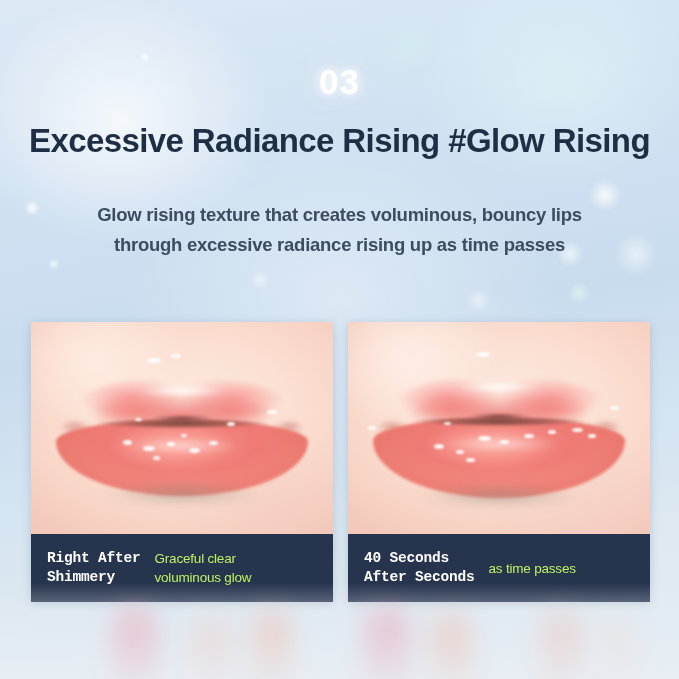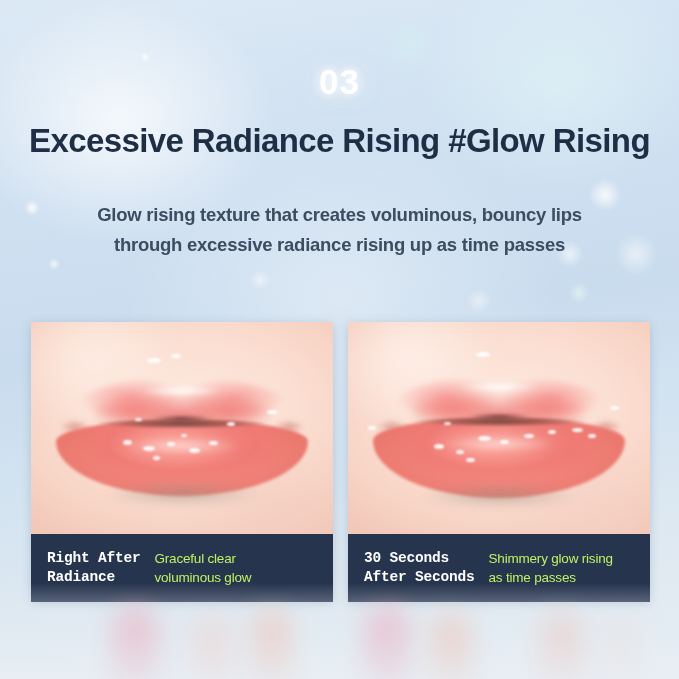--- a/index.html
+++ b/index.html
@@ -345,21 +345,21 @@
       <div class="gloss" style="left:150px;top:112px;width:6px;height:3px;"></div>
       <div class="gloss" style="left:104px;top:96px;width:7px;height:3px;"></div>
       <div class="gloss" style="left:196px;top:100px;width:8px;height:4px;"></div>
       <div class="gloss" style="left:236px;top:88px;width:10px;height:4px;"></div>
       <div class="gloss" style="left:116px;top:36px;width:14px;height:5px;"></div>
       <div class="gloss" style="left:140px;top:32px;width:10px;height:4px;"></div>
     </div>
     <div class="caption" id="caption-left">
       <div class="cap-when">
         <span class="ln">Right After</span>
-        <span class="ln">Radiance</span>
+        <span class="ln">Shimmery</span>
       </div>
       <div class="cap-desc">
         <span class="ln">Graceful clear</span>
         <span class="ln">voluminous glow</span>
       </div>
     </div>
   </div>
 
   <div class="panel" id="panel-right">
     <div class="photo">
@@ -384,25 +384,24 @@
       <div class="gloss" style="left:224px;top:106px;width:11px;height:4px;"></div>
       <div class="gloss" style="left:240px;top:112px;width:8px;height:4px;"></div>
       <div class="gloss" style="left:118px;top:136px;width:9px;height:4px;"></div>
       <div class="gloss" style="left:96px;top:100px;width:7px;height:3px;"></div>
       <div class="gloss" style="left:262px;top:84px;width:9px;height:4px;"></div>
       <div class="gloss" style="left:20px;top:104px;width:8px;height:4px;"></div>
       <div class="gloss" style="left:128px;top:30px;width:14px;height:5px;"></div>
     </div>
     <div class="caption" id="caption-right">
       <div class="cap-when">
-        <span class="ln">30 Seconds</span>
+        <span class="ln">40 Seconds</span>
         <span class="ln">After Seconds</span>
       </div>
       <div class="cap-desc">
-        <span class="ln">Shimmery glow rising</span>
         <span class="ln">as time passes</span>
       </div>
     </div>
   </div>
 
   <div class="prod" style="left:112px;top:612px;width:46px;height:86px;background:linear-gradient(180deg,#f0899c,#e8738c);"></div>
   <div class="prod" style="left:190px;top:620px;width:44px;height:80px;background:linear-gradient(180deg,#f6c5b8,#efb0a2);"></div>
   <div class="prod" style="left:252px;top:614px;width:40px;height:84px;background:linear-gradient(180deg,#f7a98f,#f09878);"></div>
   <div class="prod" style="left:364px;top:612px;width:46px;height:86px;background:linear-gradient(180deg,#ef8aa0,#e6738e);"></div>
   <div class="prod" style="left:430px;top:618px;width:42px;height:82px;background:linear-gradient(180deg,#f6a98d,#ef9475);"></div>

